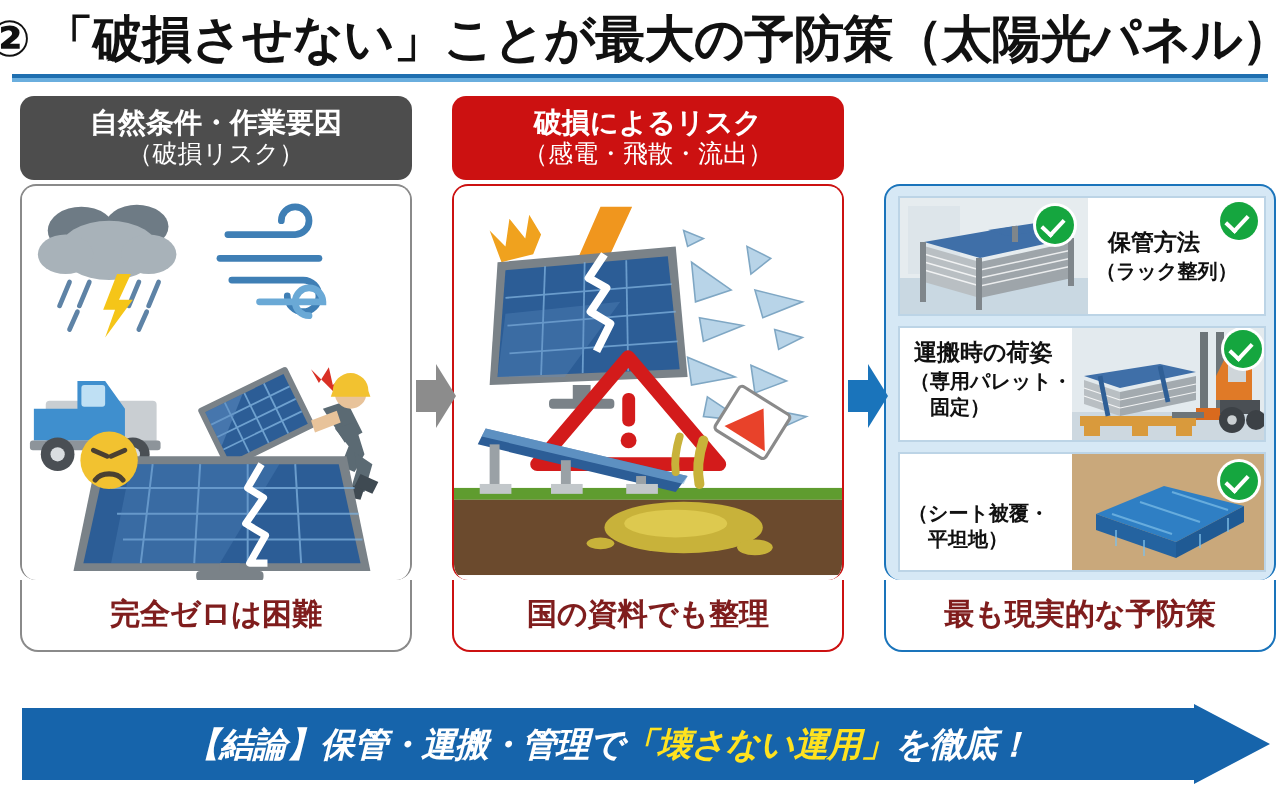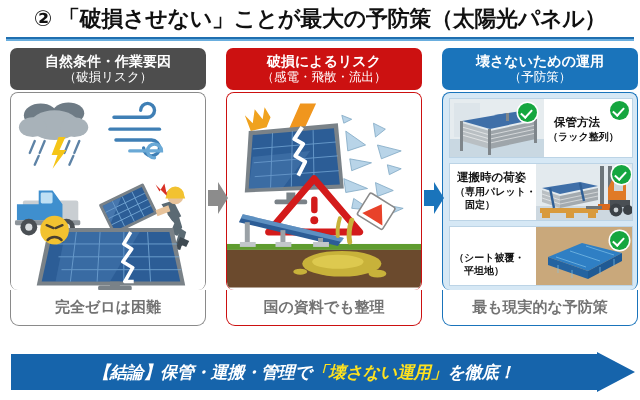--- a/index.html
+++ b/index.html
@@ -9,21 +9,21 @@
     font-family:"Liberation Sans","DejaVu Sans",sans-serif;
     color:#1a1a1a;
     -webkit-font-smoothing:antialiased;
   }
   #stage{position:relative;width:640px;height:400px;}
 
   
   .title{
     position:absolute;left:0;top:2px;width:640px;height:34px;
     display:flex;align-items:center;justify-content:center;
-    font-size:22px;font-weight:bold;letter-spacing:-0.3px;
+    font-size:25px;font-weight:bold;letter-spacing:-0.3px;
     color:#111111;white-space:nowrap;
   }
   .title-rule{
     position:absolute;left:6px;top:37px;width:628px;height:2px;
     background:#1f6fb0;
   }
   .title-rule2{
     position:absolute;left:6px;top:39px;width:628px;height:2px;
     background:#6aaede;
   }
@@ -48,21 +48,21 @@
     border-radius:8px;
     overflow:hidden;
   }
   .panel-canvas{position:absolute;left:0;top:0;width:100%;height:100%;}
 
   .panel-caption{
     position:absolute;left:0;box-sizing:border-box;
     display:flex;align-items:center;justify-content:center;
     background:#ffffff;
     border-radius:0 0 9px 9px;
-    font-size:15px;font-weight:bold;color:#737373;white-space:nowrap;
+    font-size:15px;font-weight:bold;color:#7f1d1d;white-space:nowrap;
   }
 
   
   #p1 .panel-head{background:#4d4d4d;}
   #p1 .panel-body{border:1.6px solid #8a8a8a;border-bottom:none;}
   #p1 .panel-caption{border:1.6px solid #8a8a8a;border-top:none;}
 
   
   #p2 .panel-head{background:#cc1111;}
   #p2 .panel-body{border:1.6px solid #cc1111;border-bottom:none;}
@@ -310,24 +310,20 @@
     <div class="panel-caption" style="top:242px;width:196px;height:36px;">
       <span>国の資料でも整理</span>
     </div>
   </div>
 
   <svg class="mid-arrow" style="left:422px;top:178px;width:24px;height:40px;" viewBox="0 0 24 40">
     <polygon points="2,12 12,12 12,4 22,20 12,36 12,28 2,28" fill="#1a74bb"></polygon>
   </svg>
 
   <div class="panel" id="p3" style="left:442px;top:48px;width:196px;height:278px;">
-    <div class="panel-head" style="height:42px;">
-      <div class="l1">壊さないための運用</div>
-      <div class="l2">（予防策）</div>
-    </div>
     <div class="panel-body" style="top:44px;width:196px;height:198px;">
 
       <div class="opt-row" style="top:70px;height:58px;">
         <svg class="opt-art" style="right:0;width:96px;" viewBox="0 0 96 56">
           <rect x="0" y="0" width="96" height="56" fill="#e3eaee"></rect>
           <rect x="0" y="42" width="96" height="14" fill="#cdd8e0"></rect>
 
           <polygon points="6,24 44,18 62,22 24,30" fill="#3f6fa8"></polygon>
           <polygon points="6,26 24,32 24,44 6,38" fill="#b9bfc3"></polygon>
           <polygon points="24,32 62,24 62,36 24,44" fill="#a3aaaf"></polygon>

